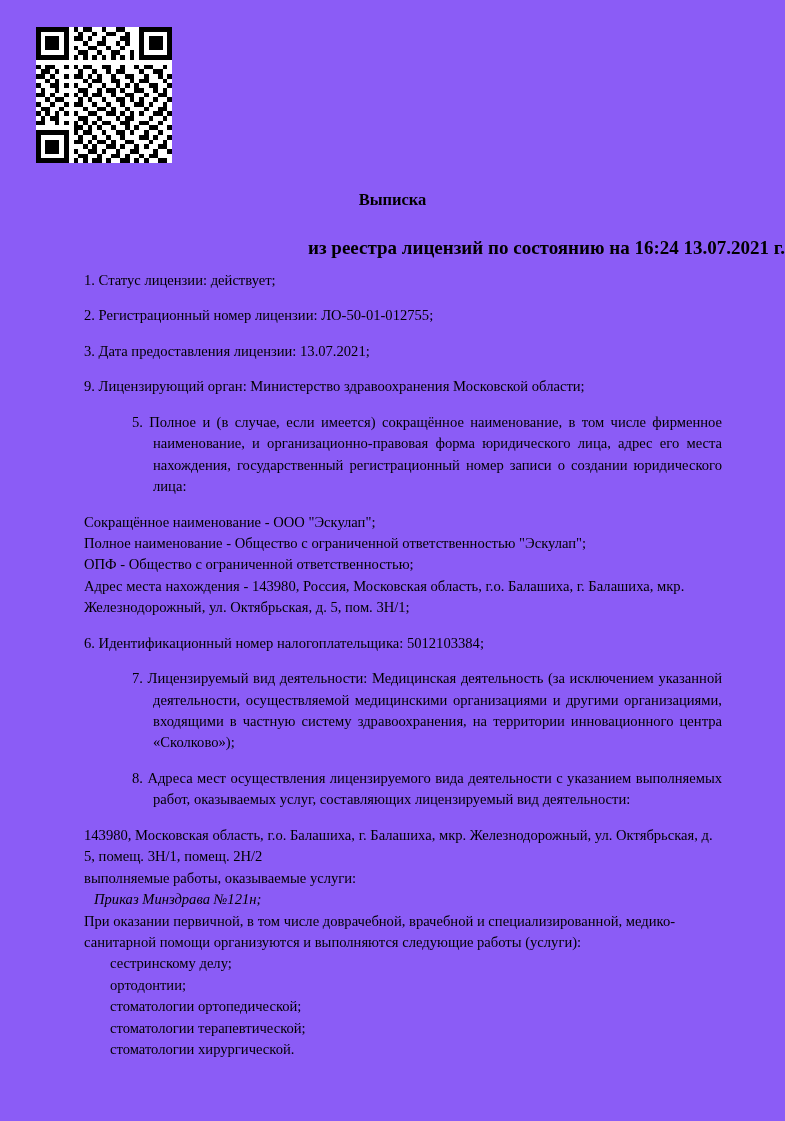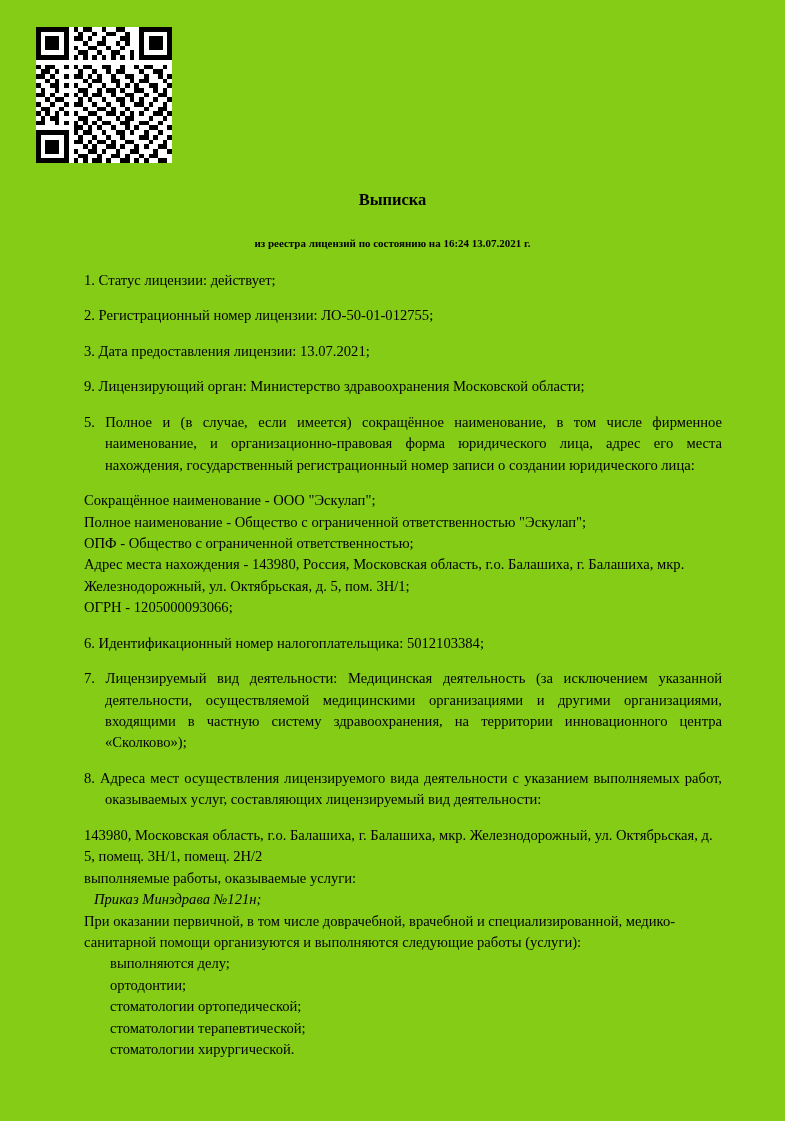--- a/index.html
+++ b/index.html
@@ -4,21 +4,21 @@
 <style>
   html, body {
     margin: 0;
     padding: 0;
     background: #ffffff;
   }
   .page {
     position: relative;
     width: 785px;
     height: 1121px;
-    background: #84cc16;
+    background: #8b5cf6;
     font-family: "Liberation Serif", serif;
     color: #000000;
     box-sizing: border-box;
     overflow: hidden;
   }
 
   
   .qr-wrap {
     position: absolute;
     left: 36px;
@@ -36,24 +36,25 @@
     top: 190px;
     text-align: center;
   }
   .doc-title {
     font-size: 16.5px;
     font-weight: bold;
     line-height: 1.2;
     margin: 0;
   }
   .doc-subtitle {
-    font-size: 11px;
+    font-size: 19px;
     font-weight: bold;
     line-height: 1.2;
     margin: 27px 0 8px 0;
+    text-align: right;
   }
 
   
   .body {
     position: absolute;
     left: 84px;
     right: 63px;
     top: 270px;
     font-size: 14.6px;
     line-height: 1.47;
@@ -64,20 +65,21 @@
     text-indent: -21px;
   }
   .block {
     margin: 0 0 14px 0;
   }
   .block div {
     margin: 0;
   }
   .just {
     text-align: justify;
+    margin-left: 48px;
   }
   .indent-1 { padding-left: 10px; font-style: italic; }
   .indent-2 { padding-left: 26px; }
 </style>
 </head>
 <body>
 
 <div class="page">
 
   <div class="qr-wrap">
@@ -353,34 +355,33 @@
     <p class="item">2. Регистрационный номер лицензии: ЛО-50-01-012755;</p>
     <p class="item">3. Дата предоставления лицензии: 13.07.2021;</p>
     <p class="item">9. Лицензирующий орган: Министерство здравоохранения Московской области;</p>
     <p class="item just">5. Полное и (в случае, если имеется) сокращённое наименование, в том числе фирменное наименование, и организационно-правовая форма юридического лица, адрес его места нахождения, государственный регистрационный номер записи о создании юридического лица:</p>
 
     <div class="block">
       <div>Сокращённое наименование - ООО "Эскулап";</div>
       <div>Полное наименование - Общество с ограниченной ответственностью "Эскулап";</div>
       <div>ОПФ - Общество с ограниченной ответственностью;</div>
       <div>Адрес места нахождения - 143980, Россия, Московская область, г.о. Балашиха, г. Балашиха, мкр. Железнодорожный, ул. Октябрьская, д. 5, пом. 3Н/1;</div>
-      <div>ОГРН - 1205000093066;</div>
     </div>
 
     <p class="item">6. Идентификационный номер налогоплательщика: 5012103384;</p>
     <p class="item just">7. Лицензируемый вид деятельности: Медицинская деятельность (за исключением указанной деятельности, осуществляемой медицинскими организациями и другими организациями, входящими в частную систему здравоохранения, на территории инновационного центра «Сколково»);</p>
     <p class="item just">8. Адреса мест осуществления лицензируемого вида деятельности с указанием выполняемых работ, оказываемых услуг, составляющих лицензируемый вид деятельности:</p>
 
     <div class="block">
       <div>143980, Московская область, г.о. Балашиха, г. Балашиха, мкр. Железнодорожный, ул. Октябрьская, д. 5, помещ. 3Н/1, помещ. 2Н/2</div>
       <div>выполняемые работы, оказываемые услуги:</div>
       <div class="indent-1">Приказ Минздрава №121н;</div>
       <div>При оказании первичной, в том числе доврачебной, врачебной и специализированной, медико-санитарной помощи организуются и выполняются следующие работы (услуги):</div>
 
-      <div class="indent-2">выполняются делу;</div>
+      <div class="indent-2">сестринскому делу;</div>
 
       <div class="indent-2">ортодонтии;</div>
       <div class="indent-2">стоматологии ортопедической;</div>
       <div class="indent-2">стоматологии терапевтической;</div>
       <div class="indent-2">стоматологии хирургической.</div>
     </div>
 
   </div>
 </div>
 

